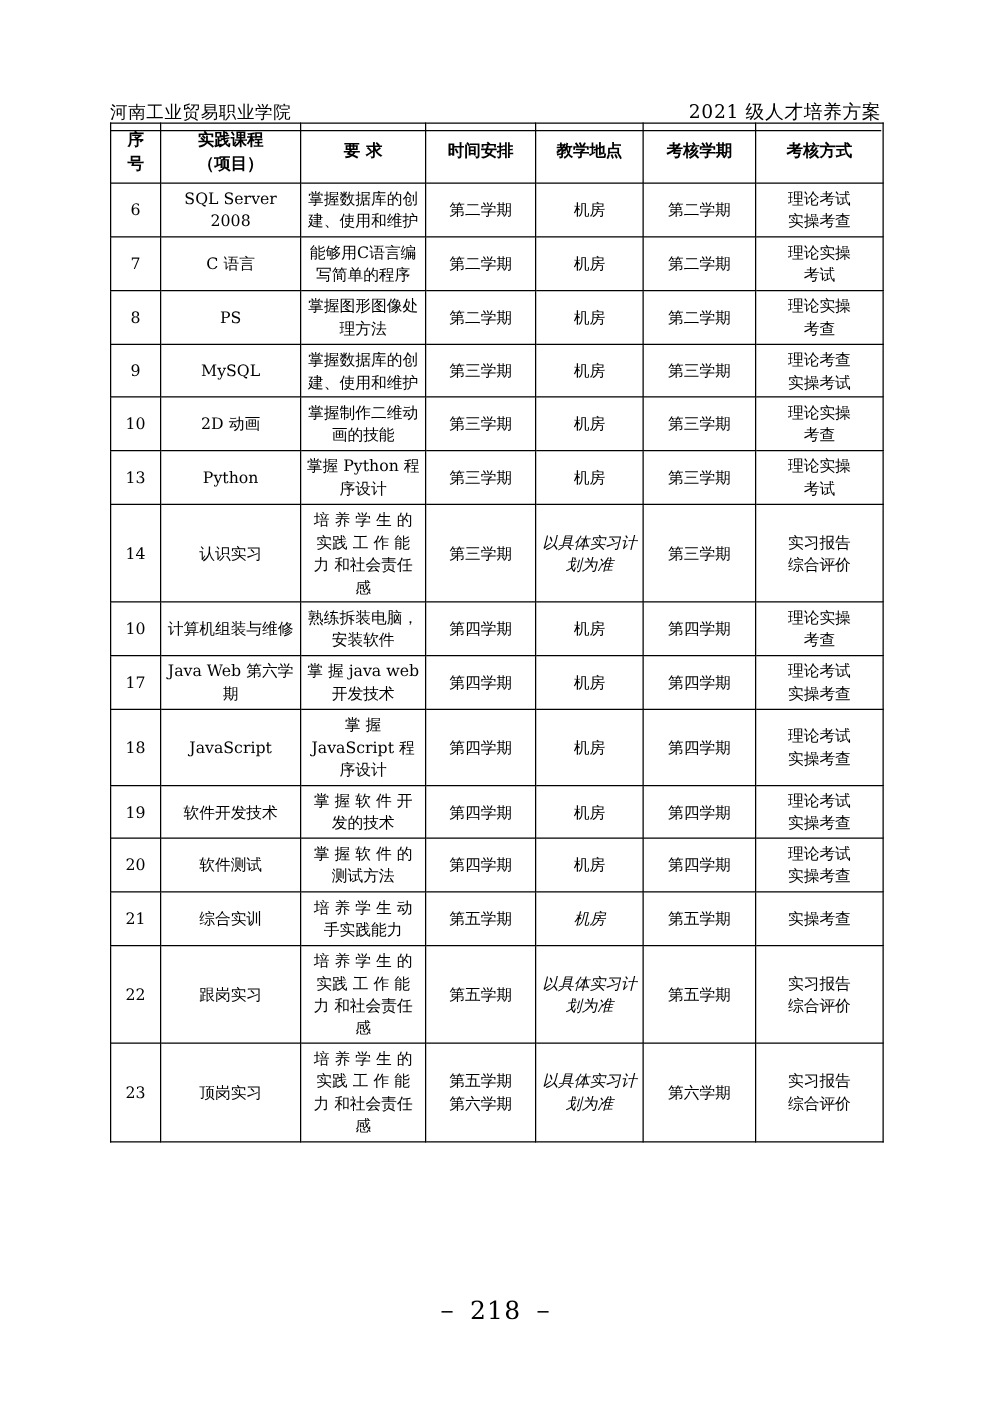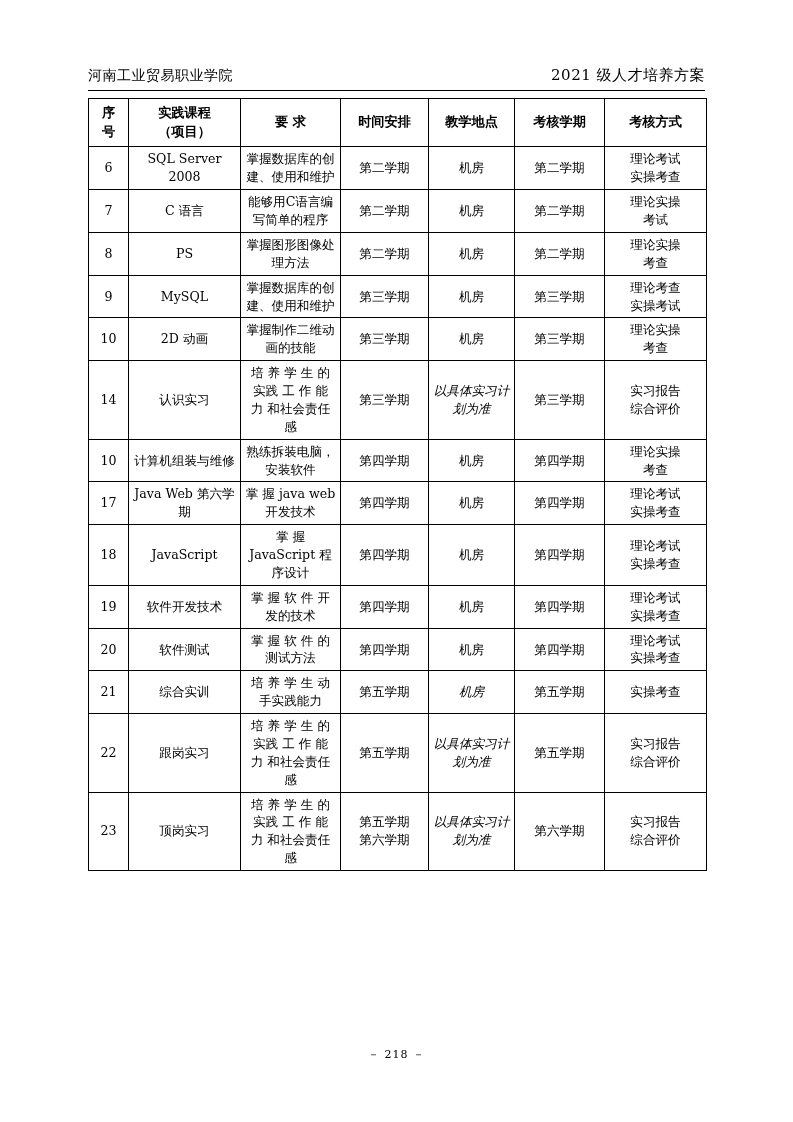--- a/index.html
+++ b/index.html
@@ -16,21 +16,21 @@
   }
   .page {
     position: relative;
     width: 793px;
     height: 1122px;
     box-sizing: border-box;
     padding: 0;
   }
   .header {
     position: absolute;
-    top: 66px;
+    top: 80px;
     left: 88px;
     right: 88px;
     display: flex;
     justify-content: space-between;
     align-items: flex-end;
     font-size: 14.5px;
     font-family: "DejaVu Serif", "Liberation Serif", serif;
     letter-spacing: 0.5px;
     padding-bottom: 5px;
     border-bottom: 1.2px solid #000;
@@ -87,21 +87,21 @@
   }
   td.name-small { font-size: 12.2px; }
   .two-line { white-space: pre-line; }
 
   .footer {
     position: absolute;
     bottom: 60px;
     left: 0;
     width: 793px;
     text-align: center;
-    font-size: 11px;
+    font-size: 20px;
     font-family: "DejaVu Serif", "Liberation Serif", serif;
     letter-spacing: 1px;
   }
 </style>
 </head>
 <body>
 
 <div class="page">
 
   <div class="header">
@@ -177,20 +177,30 @@
         <td>10</td>
         <td>2D 动画</td>
         <td class="req">掌握制作二维动画的技能</td>
         <td>第三学期</td>
         <td>机房</td>
         <td>第三学期</td>
         <td class="method two-line">理论实操
 考查</td>
       </tr>
       <tr>
+        <td>13</td>
+        <td>Python</td>
+        <td class="req">掌握 Python 程序设计</td>
+        <td>第三学期</td>
+        <td>机房</td>
+        <td>第三学期</td>
+        <td class="method two-line">理论实操
+考试</td>
+      </tr>
+      <tr>
         <td>14</td>
         <td>认识实习</td>
         <td class="req">培 养 学 生 的 实践 工 作 能 力 和社会责任感</td>
         <td>第三学期</td>
         <td class="place-left">以具体实习计划为准</td>
         <td>第三学期</td>
         <td class="method two-line">实习报告
 综合评价</td>
       </tr>
       <tr>

